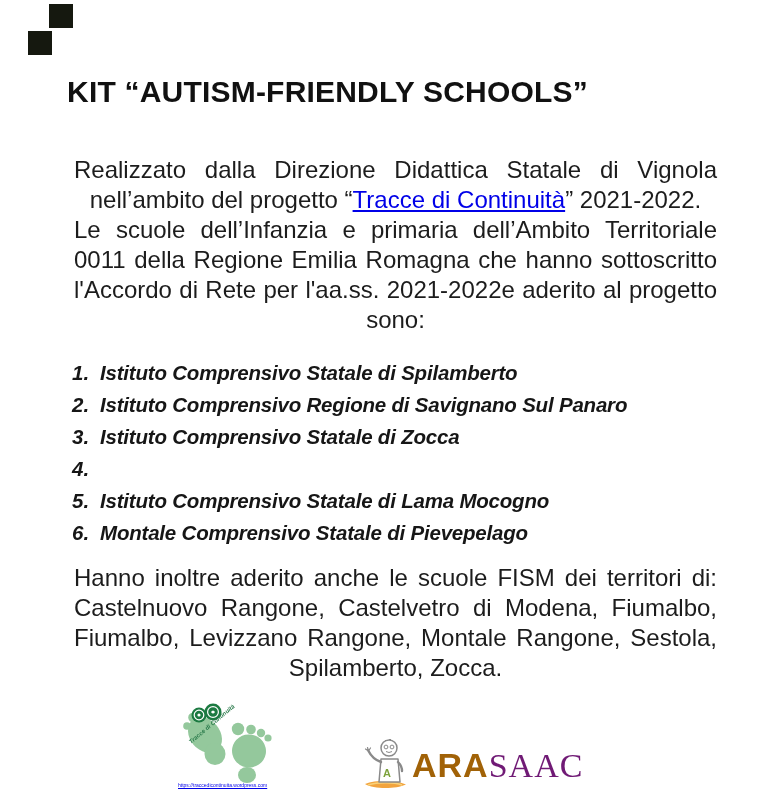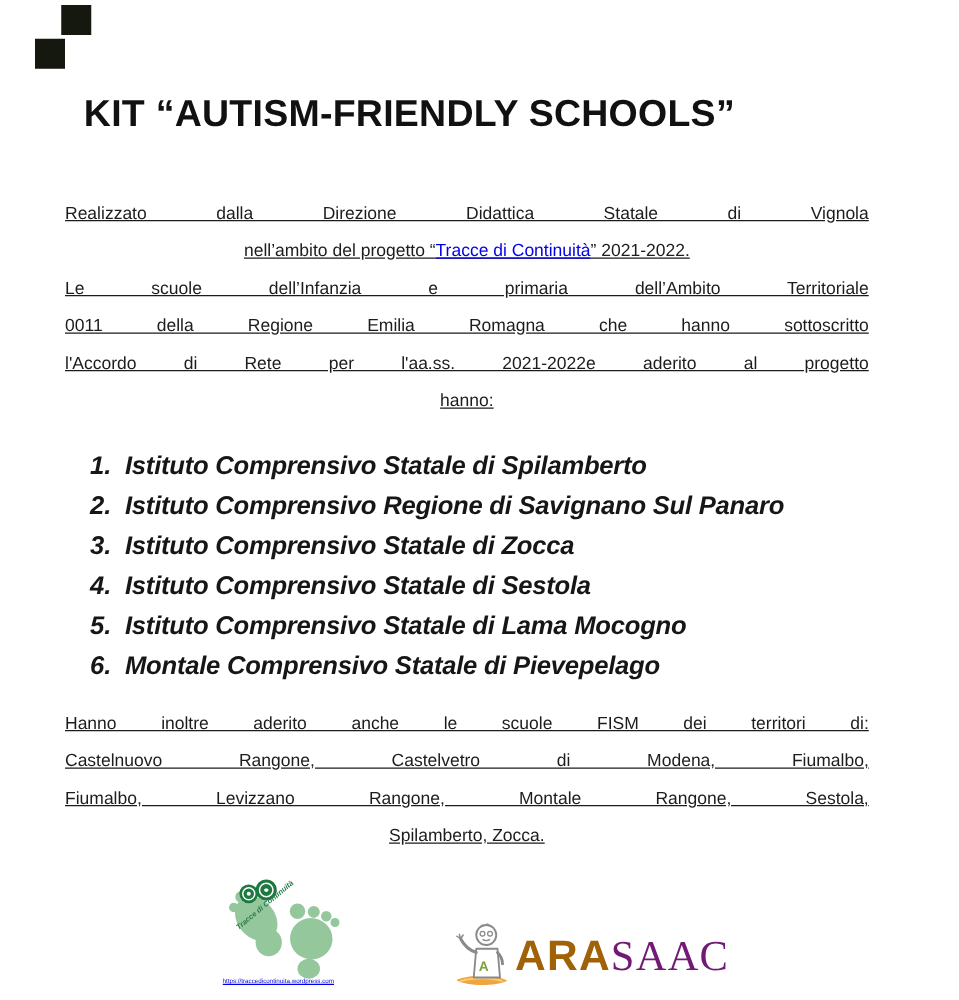--- a/index.html
+++ b/index.html
@@ -13,21 +13,21 @@
   .sq2{left:28px;top:31px;}
 
   
   .title{
     position:absolute;left:0;top:72px;width:655px;text-align:center;
     font-size:30px;font-weight:bold;line-height:40px;color:#111;
     letter-spacing:0.2px;
   }
 
   
-  .tblock{position:absolute;left:52px;width:643px;font-size:14px;line-height:30px;text-decoration:underline;}
+  .tblock{position:absolute;left:74px;width:643px;font-size:24px;line-height:30px;}
   .block1{top:155px;}
   .block2{top:563px;}
   .jline{text-align:justify;text-align-last:justify;}
   .lline{text-align:center;}
   .link{color:#0000e8;text-decoration:underline;cursor:pointer;}
 
   
   .list{position:absolute;left:72px;top:357px;width:640px;}
   .li{display:flex;height:32px;line-height:32px;font-size:20.5px;
       font-weight:bold;font-style:italic;color:#161616;}
@@ -56,39 +56,38 @@
   <div class="sq sq2"></div>
 
   <div class="title">KIT “AUTISM-FRIENDLY SCHOOLS”</div>
 
   <div class="tblock block1">
     <div class="jline">Realizzato dalla Direzione Didattica Statale di Vignola</div>
     <div class="lline"><span>nell’ambito del progetto “</span><span class="link">Tracce di Continuità</span><span>” 2021-2022.</span></div>
     <div class="jline">Le scuole dell’Infanzia e primaria dell’Ambito Territoriale</div>
     <div class="jline">0011 della Regione Emilia Romagna che hanno sottoscritto</div>
     <div class="jline">l'Accordo di Rete per l'aa.ss. 2021-2022e aderito al progetto</div>
-    <div class="lline">hanno:</div>
+    <div class="lline">sono:</div>
   </div>
 
   <div class="list">
     <div class="li">
       <span class="num">1.</span>
       <span class="itext">Istituto Comprensivo Statale di Spilamberto</span>
     </div>
     <div class="li">
       <span class="num">2.</span>
       <span class="itext">Istituto Comprensivo Regione di Savignano Sul Panaro</span>
     </div>
     <div class="li">
       <span class="num">3.</span>
       <span class="itext">Istituto Comprensivo Statale di Zocca</span>
     </div>
     <div class="li">
       <span class="num">4.</span>
-      <span class="itext">Istituto Comprensivo Statale di Sestola</span>
     </div>
     <div class="li">
       <span class="num">5.</span>
       <span class="itext">Istituto Comprensivo Statale di Lama Mocogno</span>
     </div>
     <div class="li">
       <span class="num">6.</span>
       <span class="itext">Montale Comprensivo Statale di Pievepelago</span>
     </div>
   </div>

